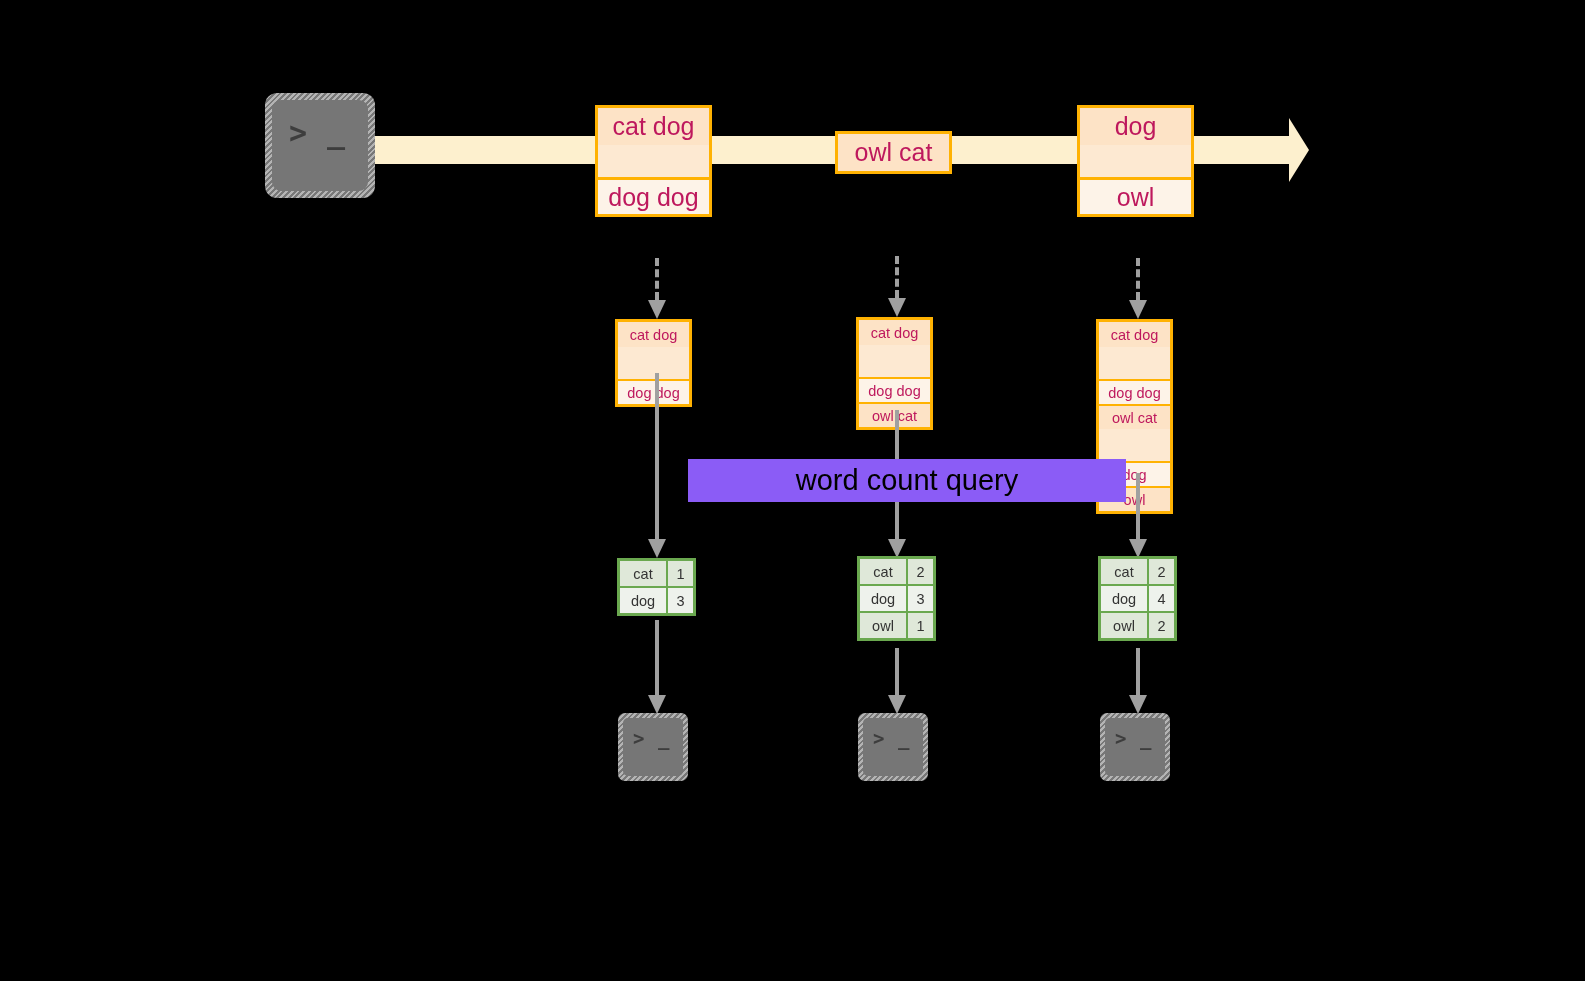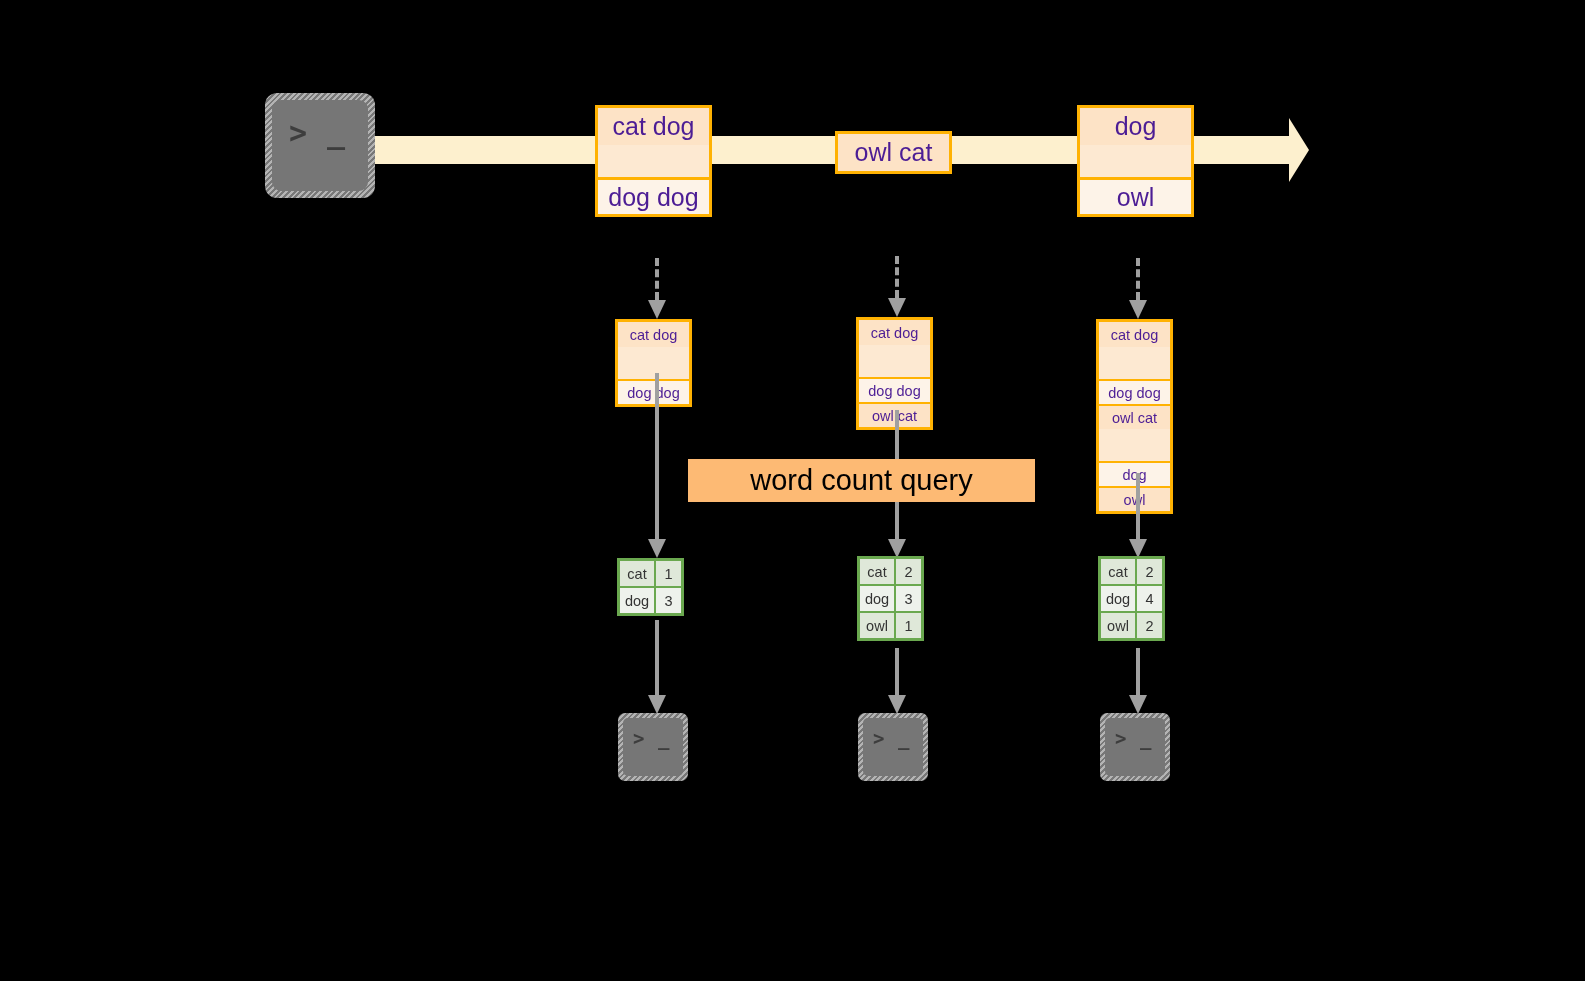--- a/index.html
+++ b/index.html
@@ -68,21 +68,21 @@
   
   .rec {
     position: absolute;
     border: 3px solid #ffb202;
     background: #fde9d2;
   }
   .rec .row {
     display: flex;
     align-items: center;
     justify-content: center;
-    color: #4c1d95;
+    color: #be185d;
     white-space: nowrap;
   }
   .rec .row.dark  { background: #fde3c6; }
   .rec .row.light { background: #fdf3e8; margin-top: 32px; }
   .rec .row + .row { border-top: 3px solid #ffb202; }
 
   
   .rec.lane .row { height: 37px; font-size: 25px; }
   #rec-a { left: 595px; top: 105px; width: 117px; }
   #rec-b { left: 835px; top: 131px; width: 117px; }
@@ -109,21 +109,21 @@
   .res .trow.light { background: #eef2ec; }
   .res .cell {
     height: 25px;
     display: flex;
     align-items: center;
     justify-content: center;
     color: #333333;
     font-size: 14.5px;
     white-space: nowrap;
   }
-  .res .cell.key { width: 36px; border-right: 2px solid #6aa84f; }
+  .res .cell.key { width: 48px; border-right: 2px solid #6aa84f; }
   .res .cell.val { width: 25px; }
   #res-1 { left: 617px; top: 558px; }
   #res-2 { left: 857px; top: 556px; }
   #res-3 { left: 1098px; top: 556px; }
 
   
   .conn { position: absolute; }
   .conn .shaft {
     position: absolute;
     left: 0; top: 0;
@@ -141,22 +141,22 @@
     width: 0; height: 0;
     border-left: 9px solid transparent;
     border-right: 9px solid transparent;
     border-top: 19px solid #a0a0a0;
   }
 
   
   #query-label {
     position: absolute;
     left: 688px; top: 459px;
-    width: 347px; height: 43px;
-    background: #fdba74;
+    width: 438px; height: 43px;
+    background: #8b5cf6;
     display: flex;
     align-items: center;
     justify-content: center;
     color: #000000;
     font-size: 29px;
     white-space: nowrap;
   }
 </style>
 </head>
 <body>

